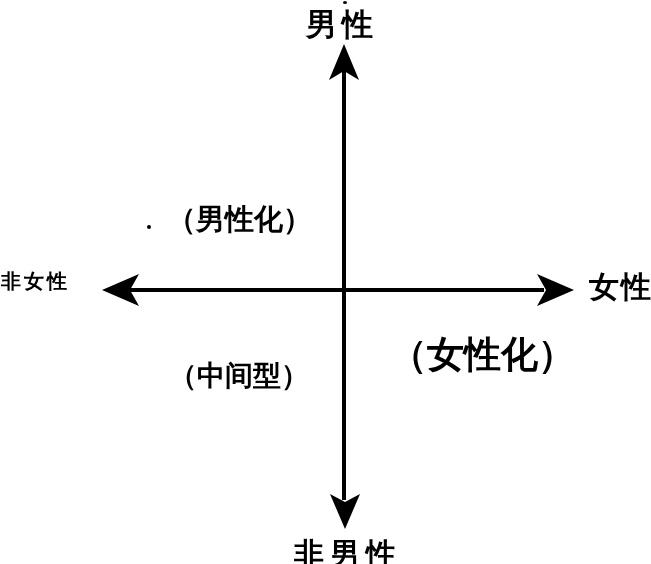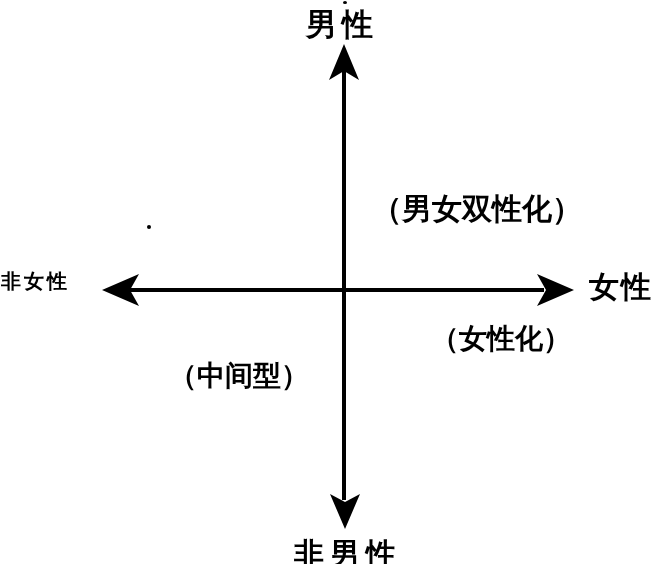--- a/index.html
+++ b/index.html
@@ -66,23 +66,22 @@
     font-size: 30px;
   }
   .lbl-q-bl {
     left: 169px;
     top: 333px;
     font-size: 28px;
     margin-top: 29px;
   }
   .lbl-q-br {
     left: 390px;
-    top: 325px;
-    font-size: 28px;
-    margin-left: 41px;
+    top: 336px;
+    font-size: 37px;
   }
   .speck {
     position: absolute;
     background: #000000;
     border-radius: 50%;
   }
   .speck-1 {
     left: 343px;
     top: 1px;
     width: 4px;
@@ -110,20 +109,20 @@
     <polygon points="345,529 330,494 345,502 360,494" fill="#000000"></polygon>
     <polygon points="102,290 139,274 130,290 139,306" fill="#000000"></polygon>
     <polygon points="574,290 537,274 546,290 537,306" fill="#000000"></polygon>
   </svg>
 
   <div class="lbl lbl-top">男性</div>
   <div class="lbl lbl-bottom">非男性</div>
   <div class="lbl lbl-left">非女性</div>
   <div class="lbl lbl-right">女性</div>
 
-  <div class="lbl lbl-q-tr">（男女双性化）</div>
+  <div class="lbl lbl-q-tl">（男性化）</div>
   <div class="lbl lbl-q-bl">（中间型）</div>
   <div class="lbl lbl-q-br">（女性化）</div>
 
   <div class="speck speck-1"></div>
   <div class="speck speck-2"></div>
 
 </div>
 
 </body></html>

